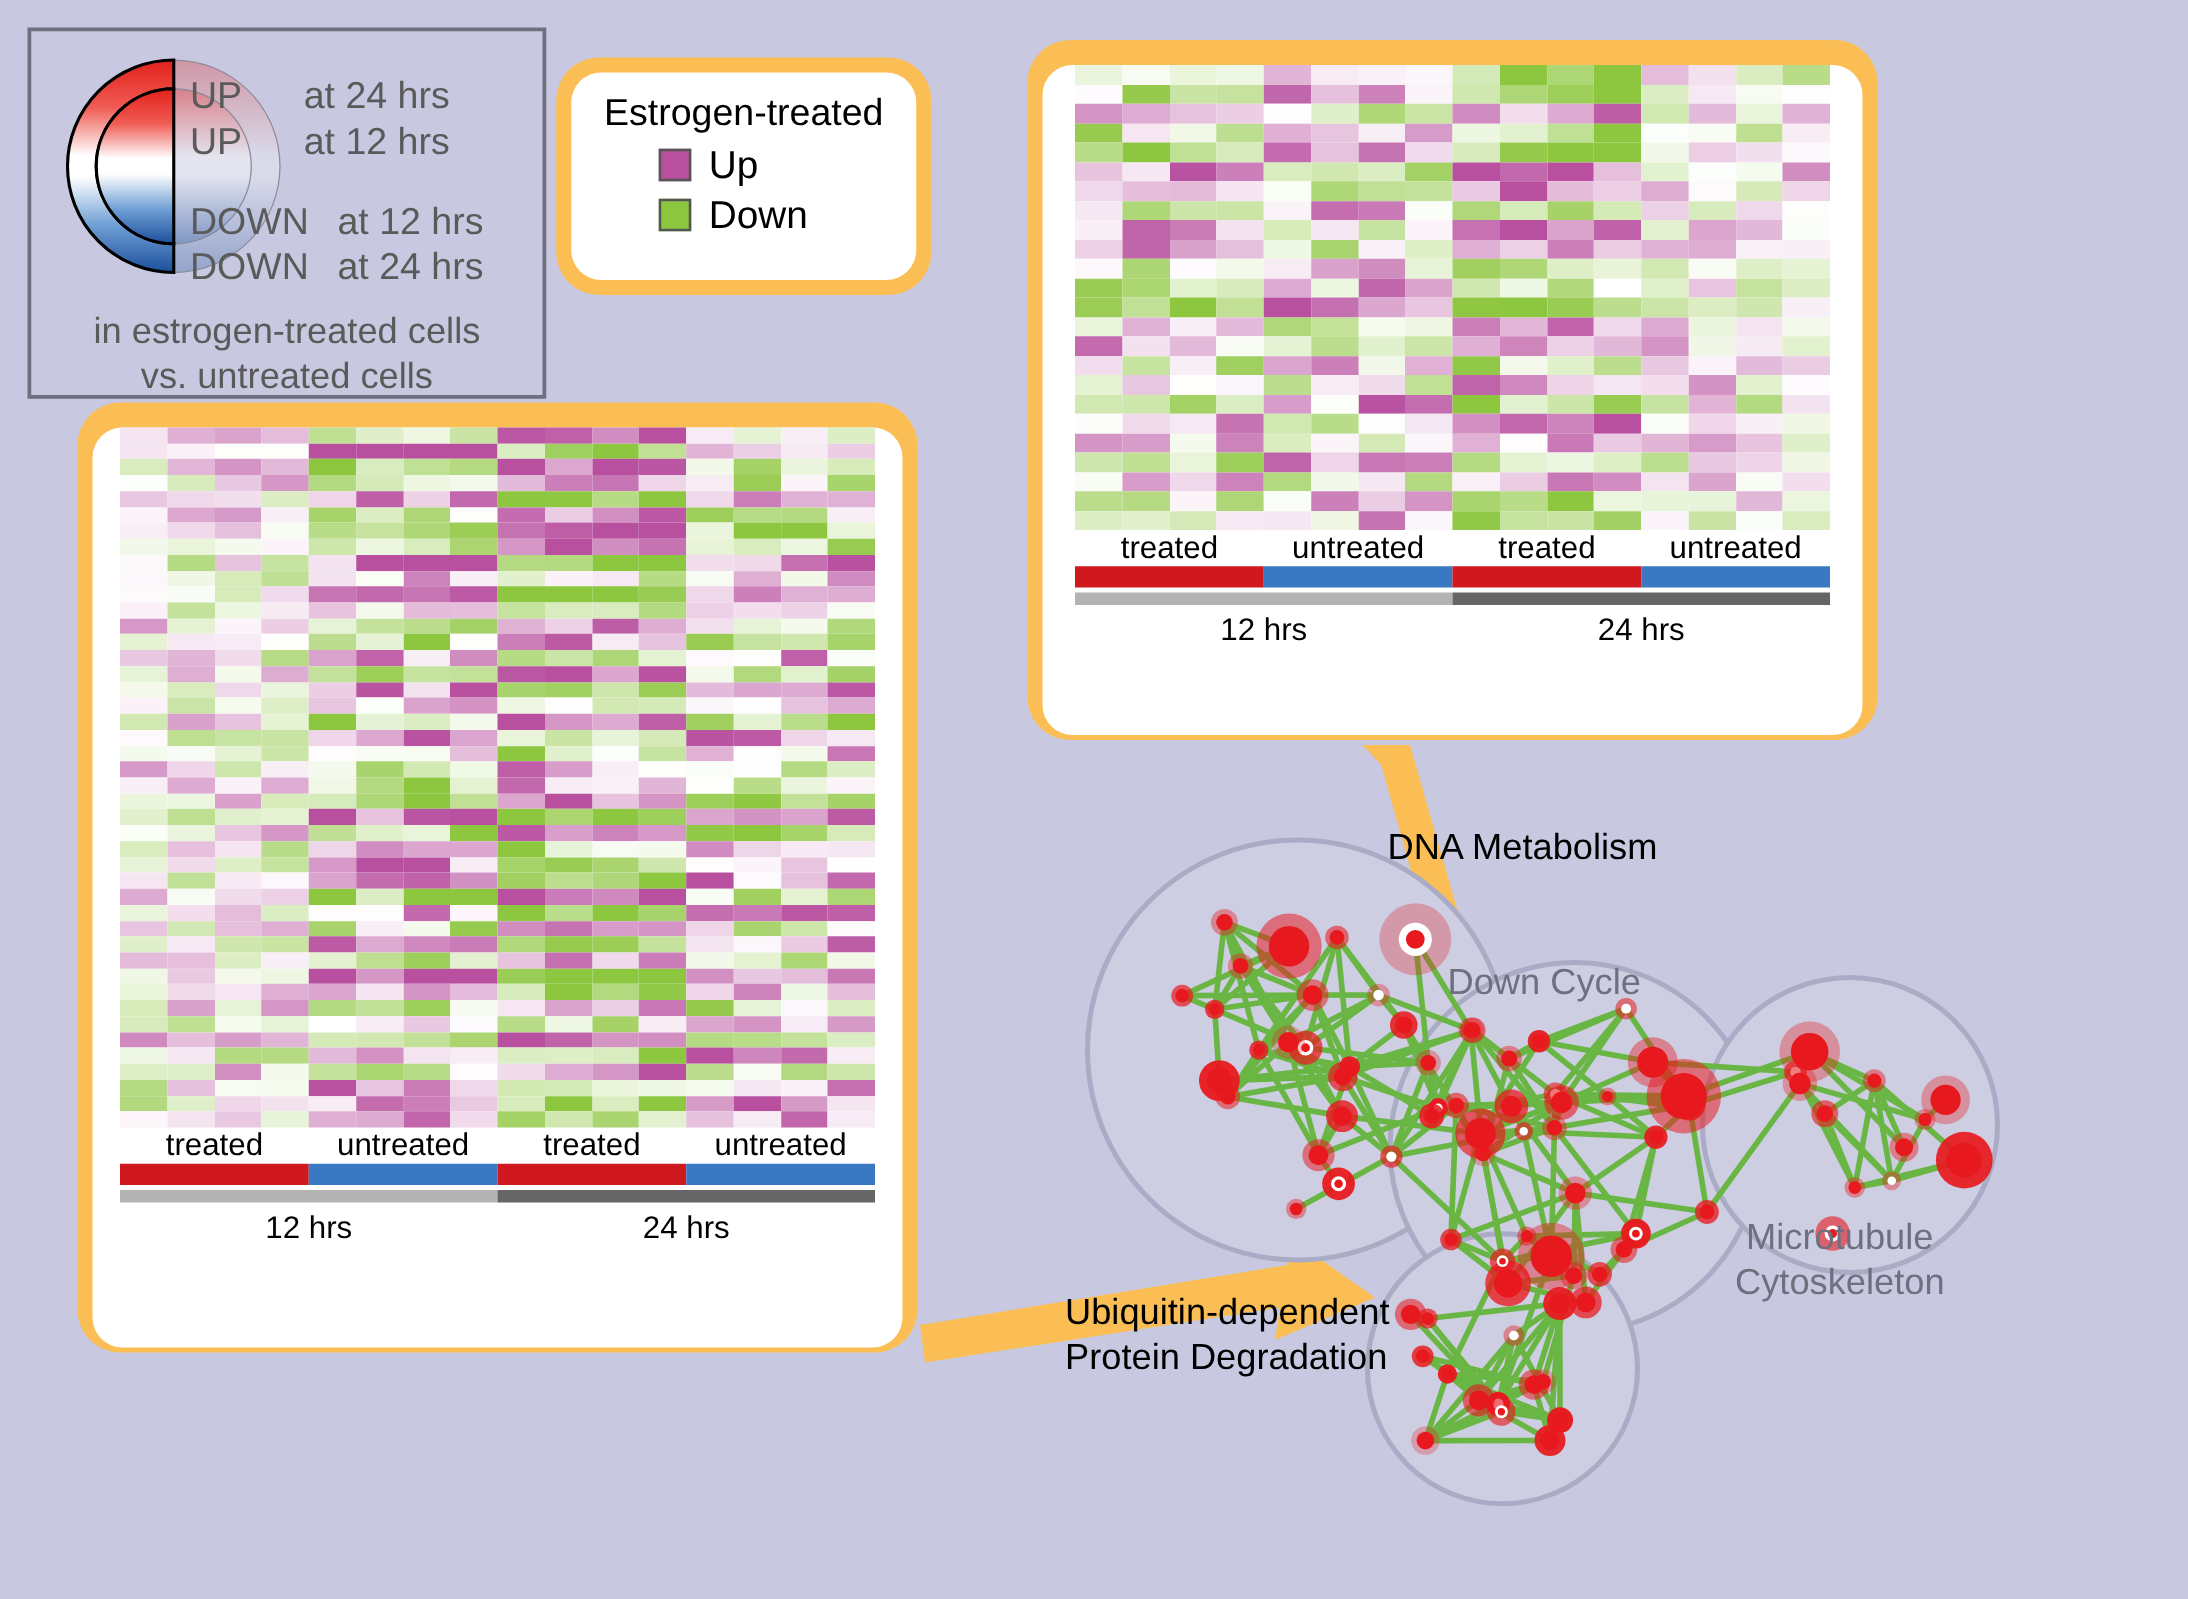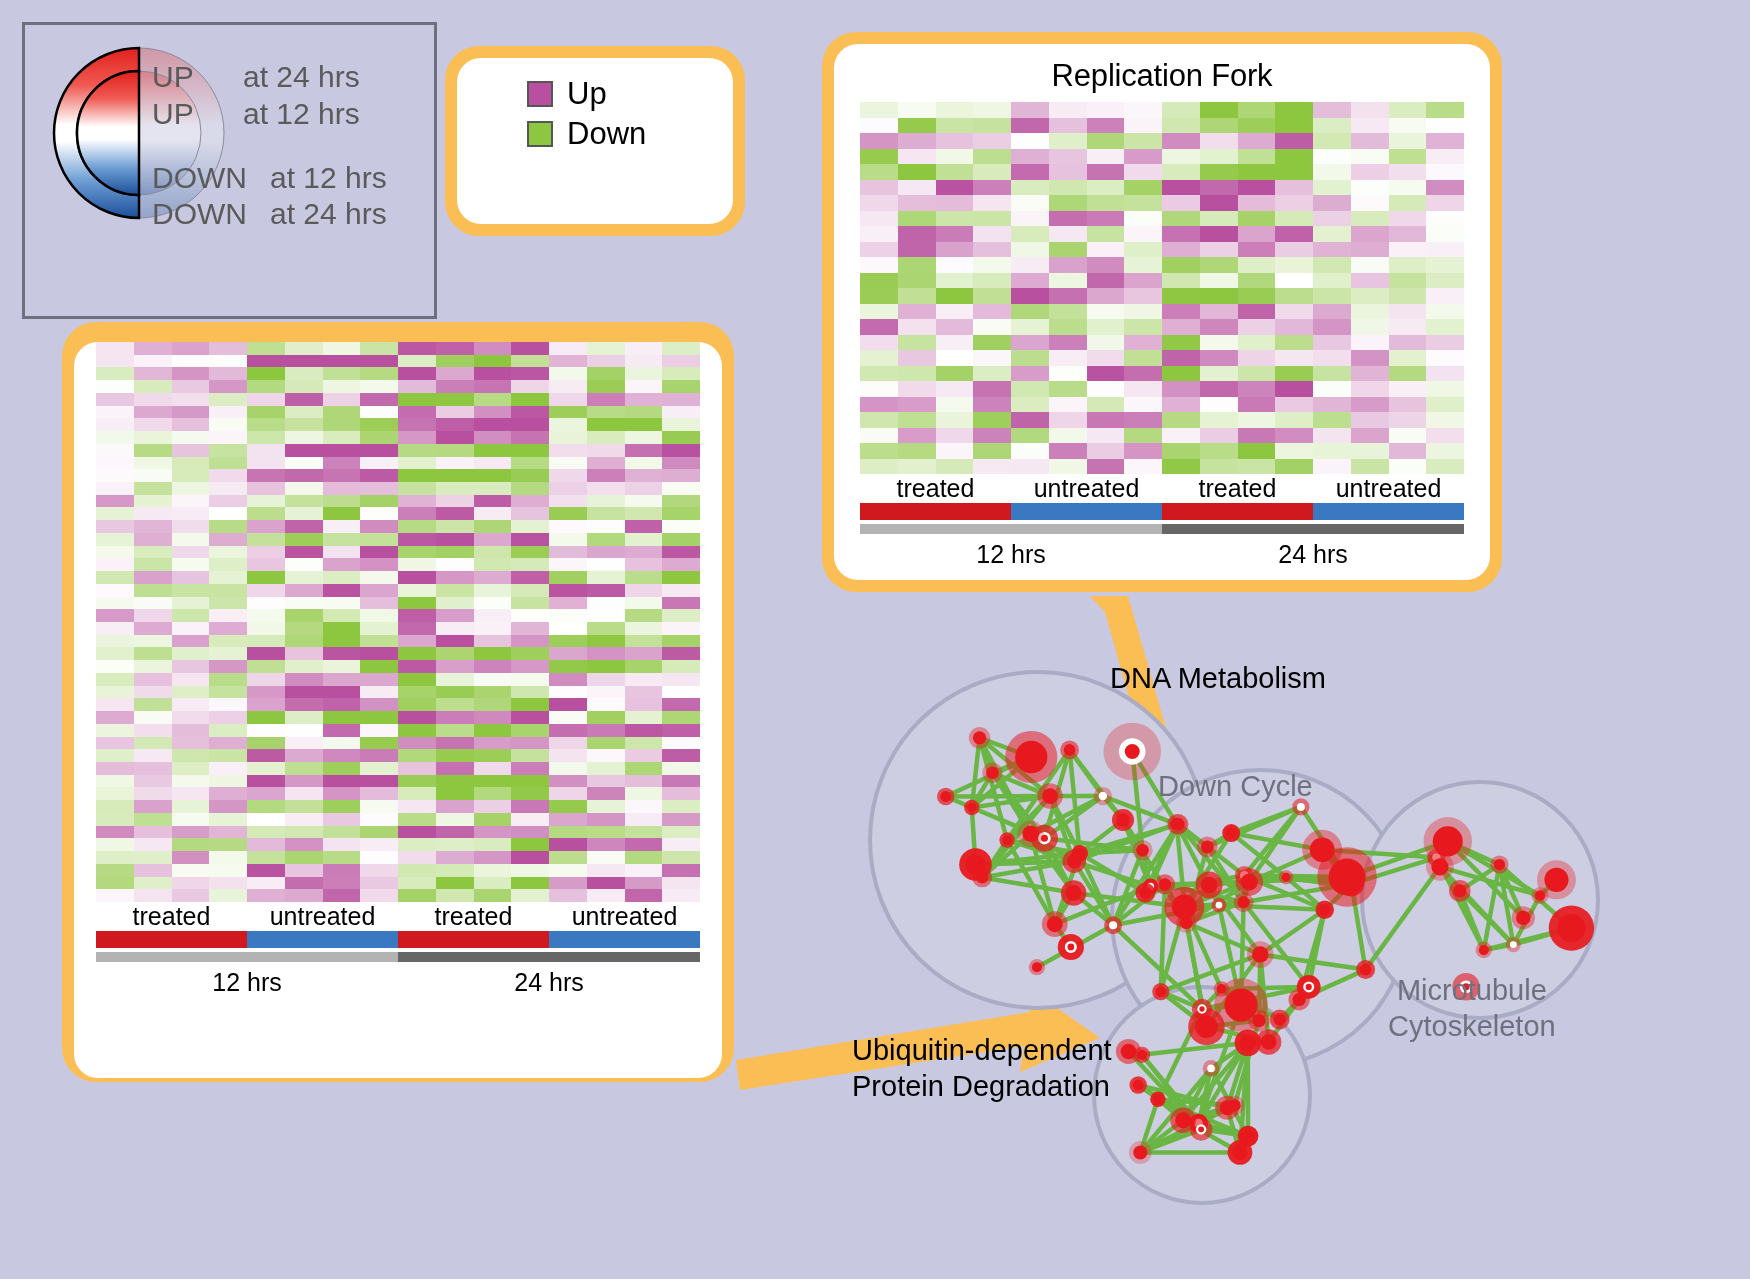--- a/index.html
+++ b/index.html
@@ -90,40 +90,44 @@
 
   <div class="klabel" style="left:127px;top:72px;">UP</div>
   <div class="klabel" style="left:218px;top:72px;">at 12 hrs</div>
 
   <div class="klabel" style="left:127px;top:136px;">DOWN</div>
   <div class="klabel" style="left:245px;top:136px;">at 12 hrs</div>
 
   <div class="klabel" style="left:127px;top:172px;">DOWN</div>
   <div class="klabel" style="left:245px;top:172px;">at 24 hrs</div>
 
+  <div class="kfoot">
+    <div>in estrogen-treated cells</div>
+    <div>vs. untreated cells</div>
+  </div>
 </div>
 
 <div class="panel obox" id="legendbox">
   <div class="inner">
     <div class="ltitle">
+      <div>Estrogen-treated</div>
     </div>
     <div class="lrow">
       <span class="sw" style="background:#b8509f"></span>
       <span class="lb">Up</span>
     </div>
     <div class="lrow">
       <span class="sw" style="background:#8dc63f"></span>
       <span class="lb">Down</span>
     </div>
   </div>
 </div>
 
 <div class="panel obox" id="rfbox">
   <div class="inner">
-    <div class="hmtitle">Replication Fork</div>
     <div style="padding:0 26px;">
       <div class="hmgrid" style="height: 372px; margin-top: 8px; grid-template-columns: repeat(16, 1fr); grid-template-rows: repeat(24, 1fr);">
           <div class="hmcell" style="background: rgb(235, 245, 222);"></div>
           <div class="hmcell" style="background: rgb(247, 251, 241);"></div>
           <div class="hmcell" style="background: rgb(234, 245, 220);"></div>
           <div class="hmcell" style="background: rgb(238, 247, 227);"></div>
           <div class="hmcell" style="background: rgb(225, 181, 214);"></div>
           <div class="hmcell" style="background: rgb(247, 236, 244);"></div>
           <div class="hmcell" style="background: rgb(249, 241, 247);"></div>
           <div class="hmcell" style="background: rgb(251, 246, 250);"></div>

